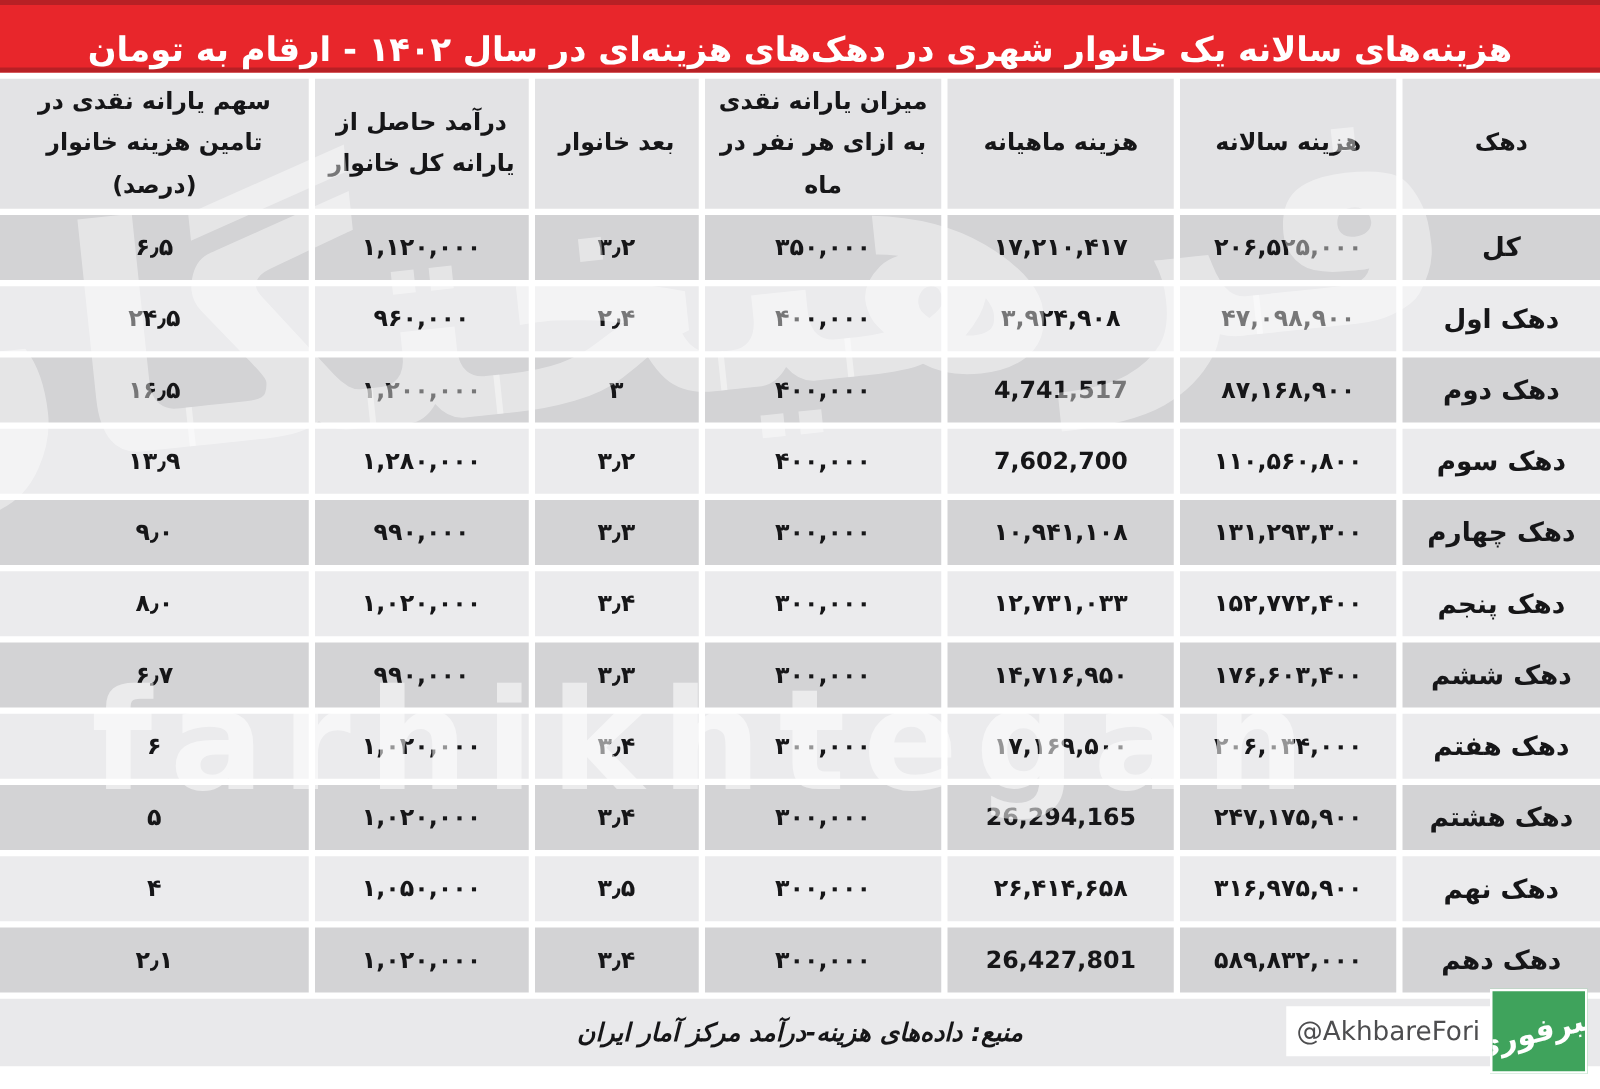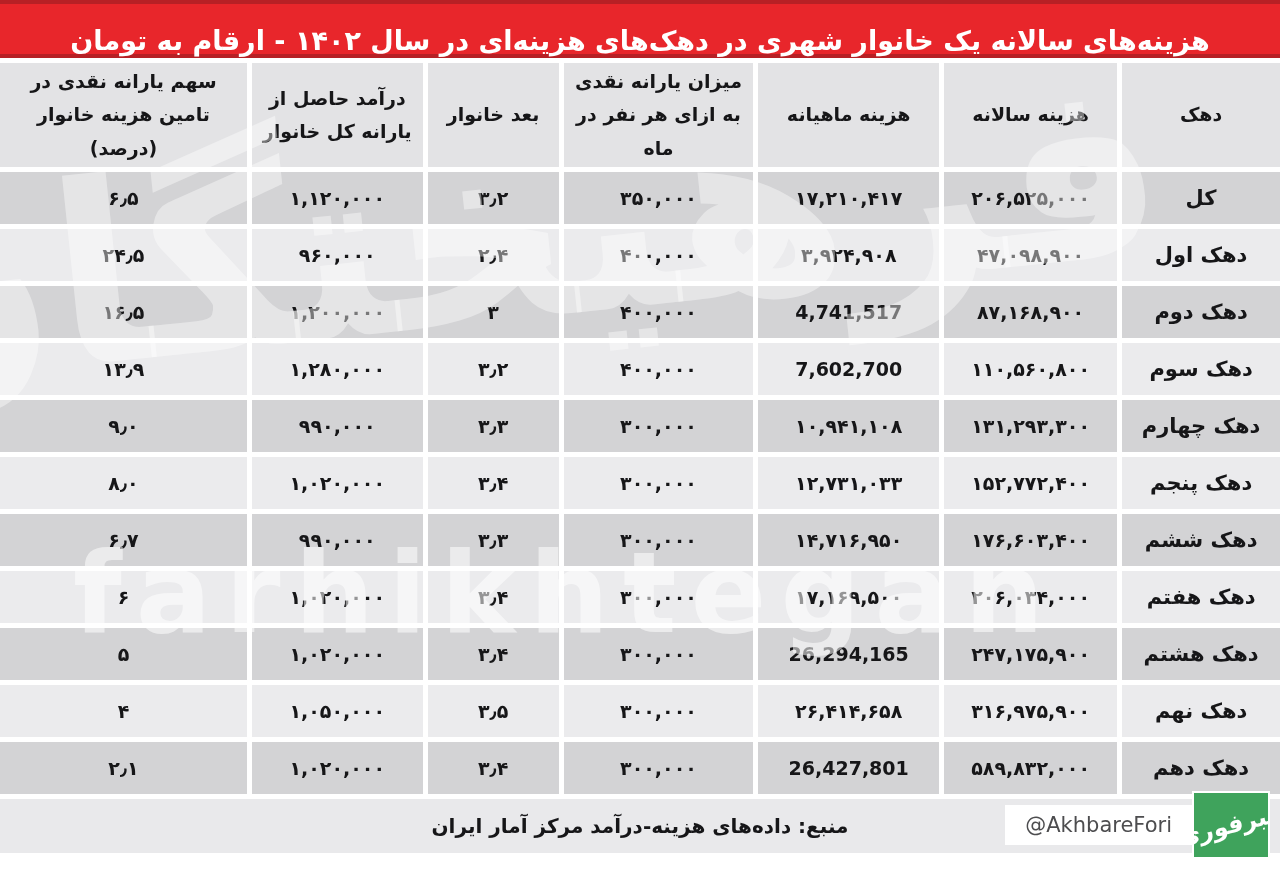--- a/index.html
+++ b/index.html
@@ -84,21 +84,21 @@
     margin-left: 48px;
   }
 
   
   .source-bar {
     position: relative;
     height: 54px;
     background: #e9e9eb;
     display: flex; align-items: center; justify-content: center;
   }
-  .source-text { font-size: 20px; font-weight: bold; }
+  .source-text { font-size: 20px; font-weight: bold; font-style: italic; }
   .logo {
     position: absolute;
     left: auto; right: 10px; top: -8px;
     display: flex; align-items: center;
     z-index: 6;
   }
   .logo-box {
     width: 78px; height: 68px;
     background: #3fa35c;
     border: 2px solid #ffffff;
@@ -109,21 +109,21 @@
     color: #ffffff;
     font-size: 24px;
     font-weight: bold;
     transform: rotate(-14deg) skewX(-6deg);
     white-space: nowrap;
   }
   .handle-box {
     background: #ffffff;
     height: 40px;
     display: flex; align-items: center;
-    padding: 0 20px;
+    padding: 0 8px;
   }
   .handle-box span {
     color: #4d4d4f;
     font-size: 21px;
     direction: ltr;
     font-family: "DejaVu Sans", sans-serif;
   }
 </style>
 </head>
 <body>

